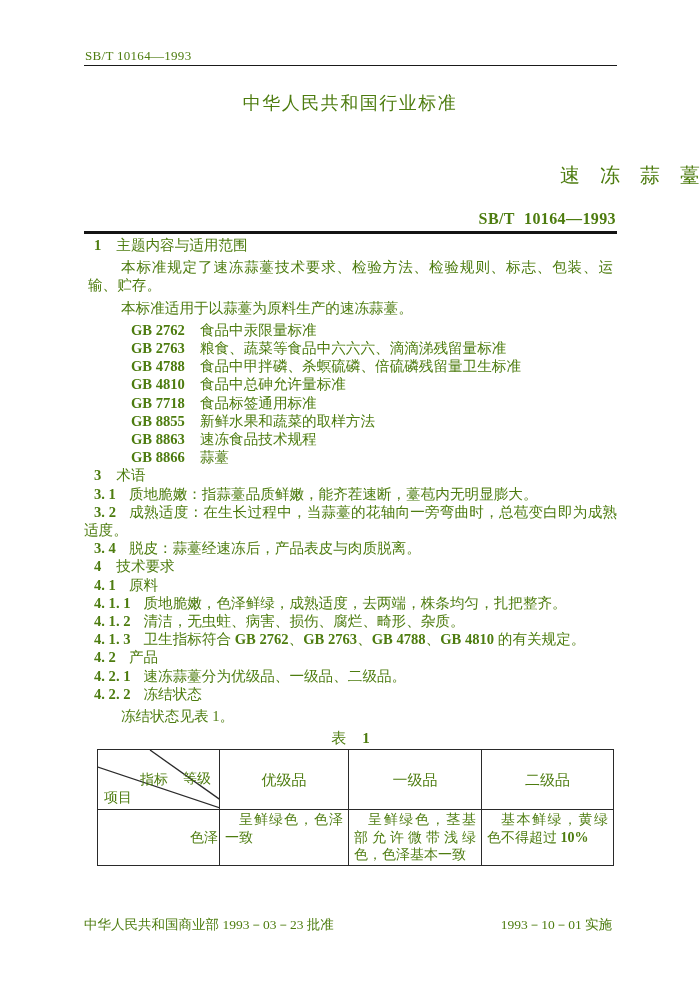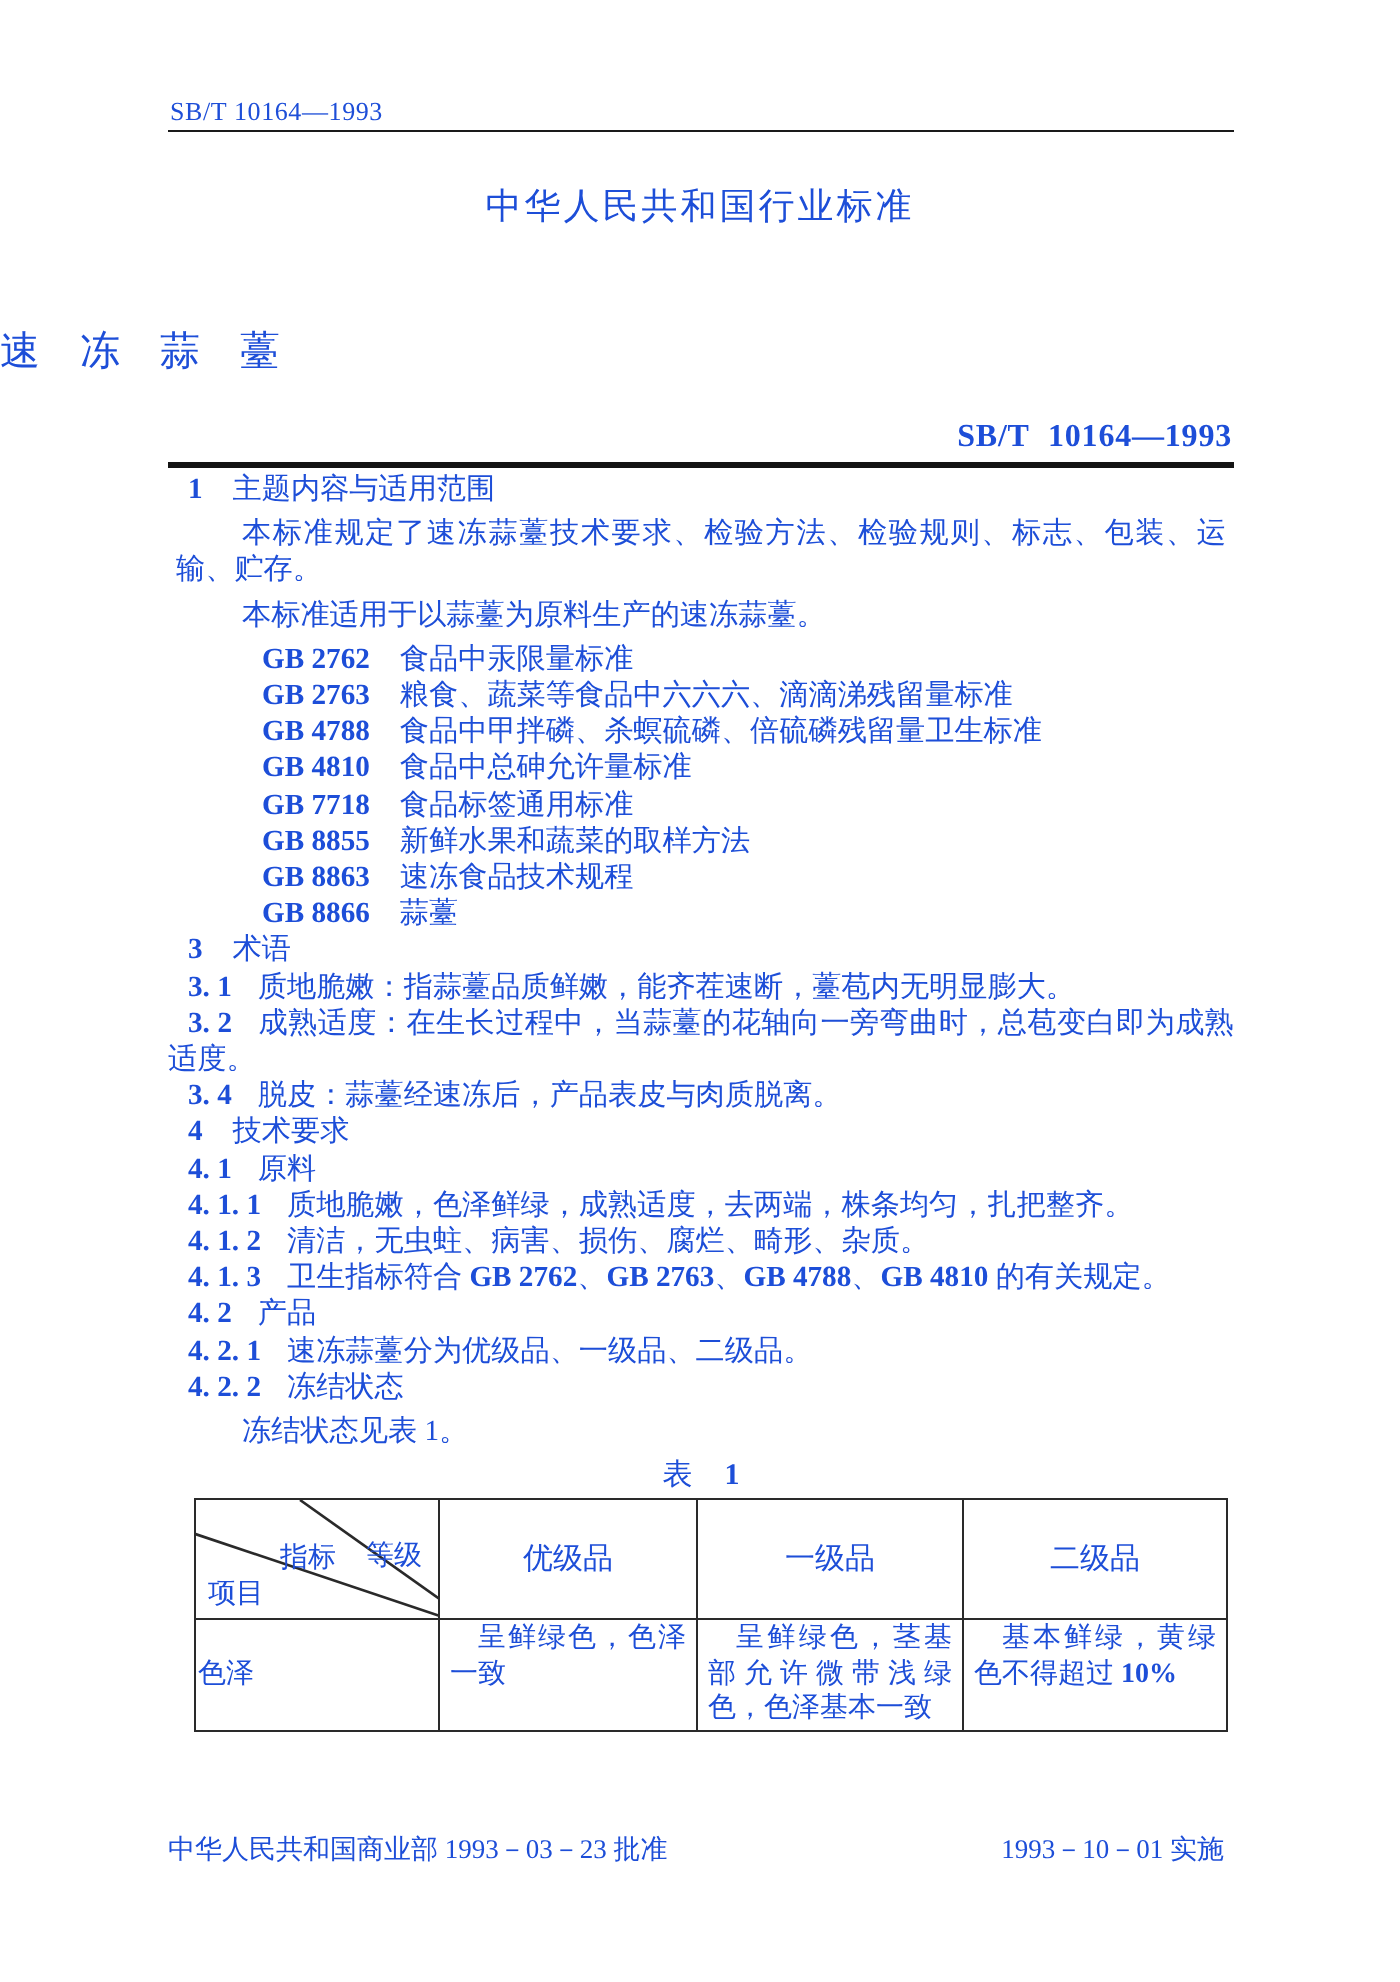--- a/index.html
+++ b/index.html
@@ -1,26 +1,26 @@
 <!DOCTYPE html>
 <html lang="zh"><head>
 <meta charset="utf-8">
 <style>
   html,body { margin:0; padding:0; background:#e8e8e8; }
   .page {
     position:relative; width:700px; height:991px; margin:0 auto;
-    background:#ffffff; color:#1d4ed8; overflow:hidden;
+    background:#ffffff; color:#4d7c0f; overflow:hidden;
     font-family:"Liberation Serif","DejaVu Serif",serif;
   }
   
   .running-head { position:absolute; top:48px; left:85px; font-size:13px; letter-spacing:0.3px; }
   .head-rule   { position:absolute; top:65px; left:84px; width:533px; height:0; border-top:1.6px solid #1a1a1a; }
   .org-title   { position:absolute; top:91px; left:0; width:100%; text-align:center;
                  font-size:18px; letter-spacing:1.5px; }
-  .doc-title   { position:absolute; top:162px; left:0; width:100%; text-align:left;
+  .doc-title   { position:absolute; top:162px; left:0; width:100%; text-align:right;
                  font-size:20px; font-weight:400; }
   .std-num     { position:absolute; top:210px; right:84px; font-size:16px; font-weight:700;
                  word-spacing:5px; letter-spacing:0.4px; }
   .thick-rule  { position:absolute; top:231px; left:84px; width:533px; height:2.6px; background:#141414; }
   
   .body {
     position:absolute; top:236px; left:84px; width:533px;
     font-size:14.6px; line-height:18.2px; text-align:justify;
   }
   .num  { font-weight:700; }
@@ -40,21 +40,21 @@
   }
   table.t1 td { border:1.4px solid #2a2a2a; overflow:hidden; }
   .col0 { width:121px; } .col1 { width:126px; } .col2 { width:130px; } .col3 { width:129px;margin-left:20px; }
   tr.hrow td { height:57px; text-align:center; vertical-align:middle; font-size:15px; }
   td.corner { position:relative; padding:0; }
   td.corner svg { position:absolute; left:0; top:0; width:100%; height:100%; overflow:visible; }
   .c-top { position:absolute; top:20px;  right:8px;  font-size:14px; }
   .c-mid { position:absolute; top:21px; left:42px;  font-size:14px; }
   .c-bot { position:absolute; bottom:2px; left:6px; font-size:14px; }
   tr.brow td { height:53px; vertical-align:top; line-height:17.4px; }
-  tr.brow td.item { text-align:left; vertical-align:middle; }
+  tr.brow td.item { text-align:right; vertical-align:middle; }
   tr.brow td.cell { padding:1px 5px 0 5px; text-align:justify; text-indent:1em; }
   
   .footer {
     position:absolute; top:916px; left:84px; width:528px;
     display:flex; justify-content:space-between; font-size:13.5px;
   }
 </style>
 </head>
 <body>
 

